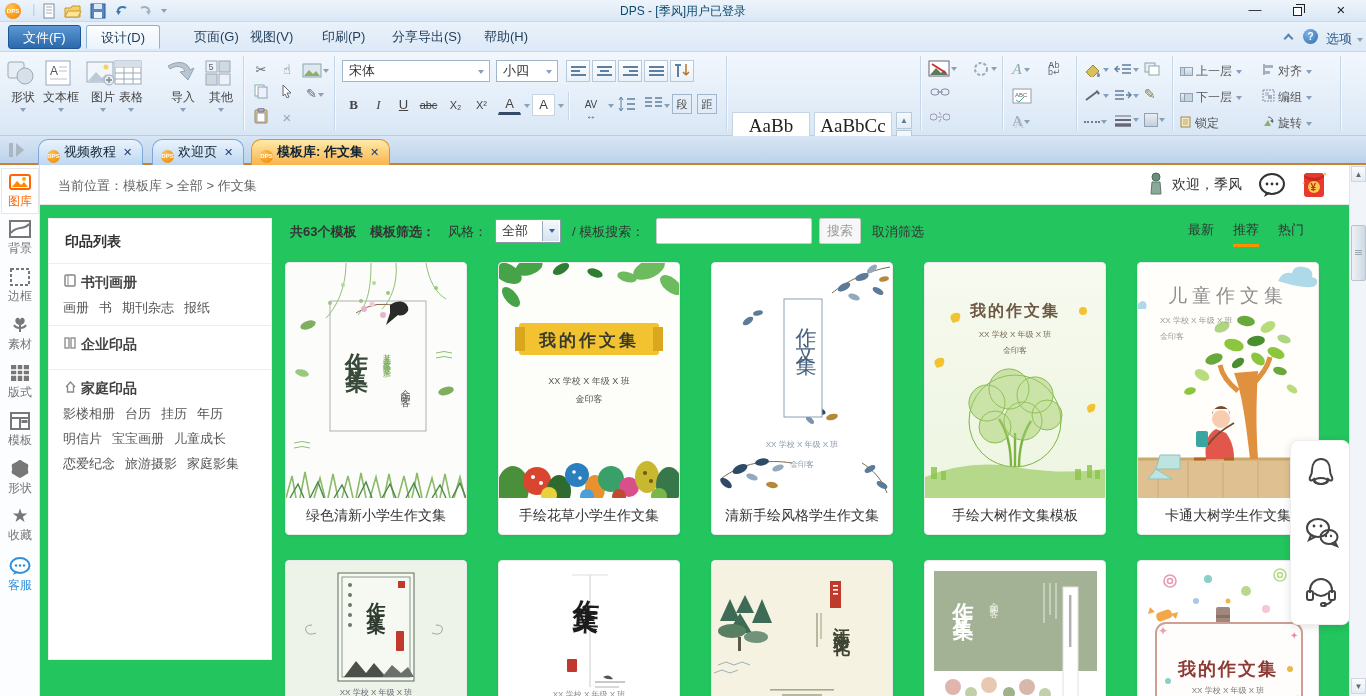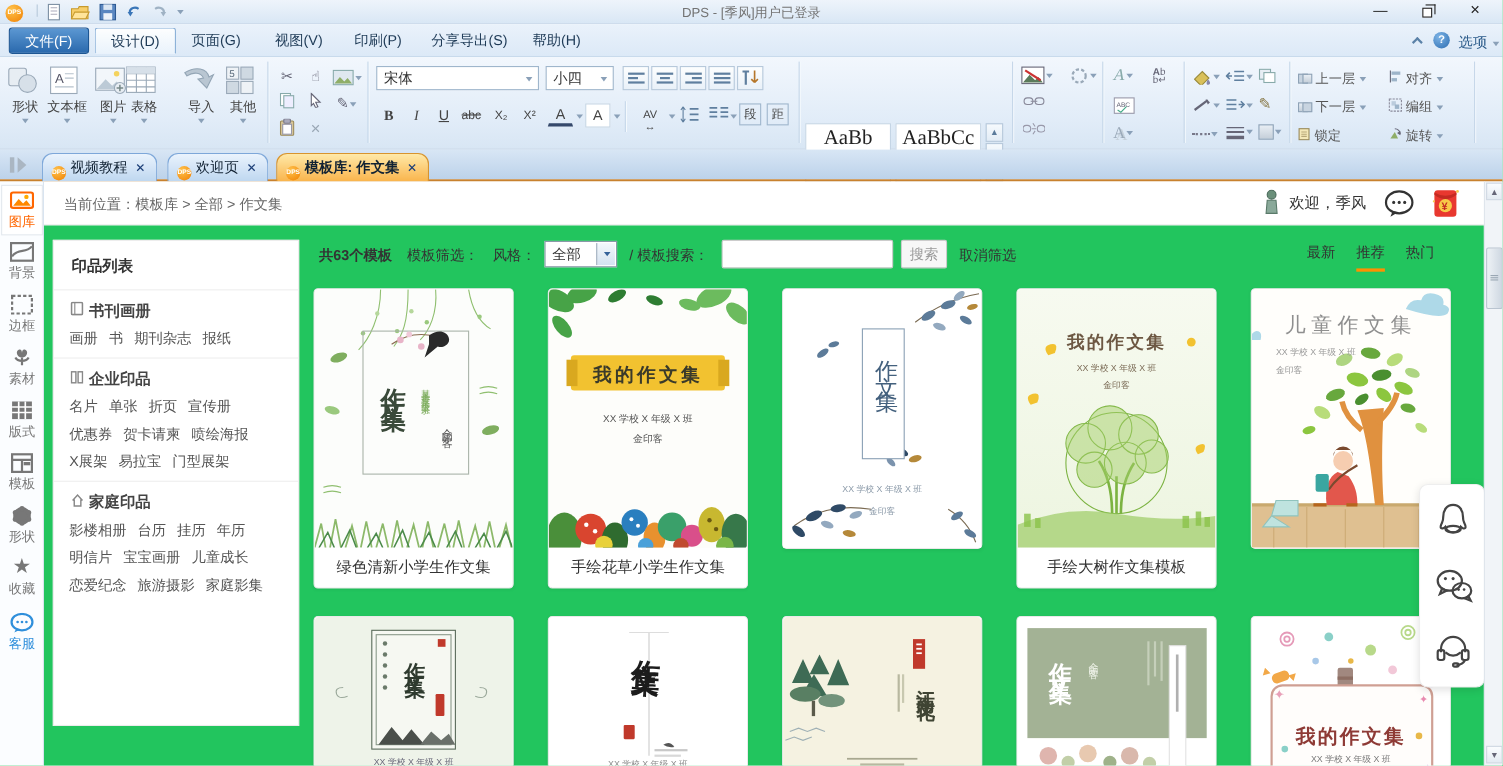--- a/index.html
+++ b/index.html
@@ -4,21 +4,21 @@
 <style>
   * { box-sizing: border-box; margin: 0; padding: 0; }
   html,body { width:1366px; height:696px; overflow:hidden; }
   body { position:relative; font-family:"Liberation Sans","DejaVu Sans",sans-serif; font-size:12px; color:#333; background:#fff; }
   .ab { position:absolute; }
   .vtext { writing-mode:vertical-rl; text-orientation:upright; }
 
   
   #titlebar { left:0; top:0; width:1366px; height:22px; background:linear-gradient(#eef4fb,#d9e7f5); border-bottom:1px solid #c9d9ea; }
   .qa-icon { display:inline-block; vertical-align:top; margin-top:3px; }
-  #win-title { left:0; top:0; width:1366px; height:22px; text-align:center; line-height:22px; color:#737373; }
+  #win-title { left:0; top:0; width:1366px; height:22px; text-align:center; line-height:22px; color:#0c4a6e; }
   .winbtn { top:0; width:34px; height:22px; text-align:center; line-height:20px; color:#222; font-size:13px; }
   .restore-glyph { display:inline-block; width:9px; height:9px; border:1px solid #222; position:relative; top:2px; background:#fff; }
   .restore-glyph i { position:absolute; left:2px; top:-4px; width:9px; height:9px; border:1px solid #222; border-bottom:none; border-left:none; display:block; }
 
   
   #menubar { left:0; top:22px; width:1366px; height:30px; background:linear-gradient(#eaf2fb,#dcE9f7); border-bottom:1px solid #c3d6ea; }
   .menu-tab { top:3px; height:24px; line-height:24px; padding:0 14px; color:#1f3b57; font-size:13px; }
   .menu-tab.file { background:linear-gradient(#5b97d2,#2a69ad); color:#fff; border:1px solid #1d5693; border-radius:3px;text-align:right; }
   .menu-tab.active { background:linear-gradient(#fdfefe,#eaf3fc); border:1px solid #8db2d8; border-bottom:1px solid #eaf3fc; border-radius:3px 3px 0 0; }
   .help-circle { display:inline-block; width:15px; height:15px; border-radius:50%; background:radial-gradient(circle at 35% 30%,#7db4e6,#2c6cb0); color:#fff; font-weight:bold; font-size:10px; text-align:center; line-height:15px; }
@@ -135,21 +135,21 @@
   <span class="qa-icon" style="margin-left:4px"><span class="drop"></span></span>
 </div>
 <div class="ab" id="win-title">DPS - [季风]用户已登录</div>
 <div class="ab winbtn" style="left:1238px">—</div>
 <div class="ab winbtn" style="left:1280px"><span class="restore-glyph"><i></i></span></div>
 <div class="ab winbtn" style="left:1324px;font-size:15px">×</div>
 
 <div class="ab" id="menubar">
   <div class="ab menu-tab file" style="left:8px">文件(F)</div>
   <div class="ab menu-tab active" style="left:86px">设计(D)</div>
-  <div class="ab menu-tab" style="left:160px">页面(G)</div>
+  <div class="ab menu-tab" style="left:180px">页面(G)</div>
   <div class="ab menu-tab" style="left:236px">视图(V)</div>
   <div class="ab menu-tab" style="left:308px">印刷(P)</div>
   <div class="ab menu-tab" style="left:378px">分享导出(S)</div>
   <div class="ab menu-tab" style="left:470px">帮助(H)</div>
   <span class="ab chev-up" style="left:1285px;top:8px"></span>
   <span class="ab help-circle" style="left:1303px;top:7px">?</span>
   <span class="ab" style="left:1326px;top:8px;color:#2b5b8a;font-size:13px"><span>选项</span> <span class="drop"></span></span>
 </div>
 
 <div class="ab" id="ribbon">
@@ -548,32 +548,20 @@
         <span class="cat-link">书</span>
         <span class="cat-link">期刊杂志</span>
         <span class="cat-link">报纸</span>
       </div>
     </div>
     <div class="cat-sec">
       <div class="cat-head"><span class="cico"><svg width="12" height="13" style="display:inline-block">
               <rect x="1" y="2" width="4" height="10" fill="none" stroke="#888" stroke-width="1.3"></rect>
               <rect x="7" y="2" width="4" height="10" fill="none" stroke="#888" stroke-width="1.3"></rect>
             </svg></span><span>企业印品</span></div>
-      <div class="cat-items">
-        <span class="cat-link">名片</span>
-        <span class="cat-link">单张</span>
-        <span class="cat-link">折页</span>
-        <span class="cat-link">宣传册</span>
-        <span class="cat-link">优惠券</span>
-        <span class="cat-link">贺卡请柬</span>
-        <span class="cat-link">喷绘海报</span>
-        <span class="cat-link">X展架</span>
-        <span class="cat-link">易拉宝</span>
-        <span class="cat-link">门型展架</span>
-      </div>
     </div>
     <div class="cat-sec">
       <div class="cat-head"><span class="cico"><svg width="13" height="13" style="display:inline-block">
               <path d="M2 7 L6.5 2 11 7 M3.5 6 v6 h6 v-6" fill="none" stroke="#888" stroke-width="1.3"></path>
             </svg></span><span>家庭印品</span></div>
       <div class="cat-items">
         <span class="cat-link">影楼相册</span>
         <span class="cat-link">台历</span>
         <span class="cat-link">挂历</span>
         <span class="cat-link">年历</span>
@@ -581,21 +569,21 @@
         <span class="cat-link">宝宝画册</span>
         <span class="cat-link">儿童成长</span>
         <span class="cat-link">恋爱纪念</span>
         <span class="cat-link">旅游摄影</span>
         <span class="cat-link">家庭影集</span>
       </div>
     </div>
   </div>
 
   <span class="ab ftxt" style="left:250px;top:18px;font-weight:bold">共63个模板</span>
-  <span class="ab ftxt" style="left:330px;top:18px;font-weight:normal">模板筛选：</span>
+  <span class="ab ftxt" style="left:330px;top:18px;font-weight:bold">模板筛选：</span>
   <span class="ab ftxt" style="left:408px;top:18px">风格：</span>
   <div class="ab fsel" style="left:455px;top:14px">
     <span>全部</span>
     <span class="btn"><span class="drop" style="border-top-color:#35629a"></span></span>
   </div>
   <span class="ab ftxt" style="left:532px;top:18px">/ 模板搜索：</span>
   <input class="ab" id="search-input" style="left: 616px; top: 13px;">
   <div class="ab" id="search-btn" style="left:779px;top:13px">搜索</div>
   <span class="ab ftxt" style="left:832px;top:18px">取消筛选</span>
 
@@ -723,20 +711,21 @@
         <g fill="#5c7b99">
             <ellipse cx="158" cy="206" rx="6" ry="3" transform="rotate(-30 158 206)"></ellipse>
             <ellipse cx="170" cy="222" rx="6" ry="3" transform="rotate(30 170 222)"></ellipse>
           </g>
         <rect x="72" y="36" width="38" height="118" fill="#fff" stroke="#8aa0b5"></rect>
       </svg>
       <div class="ab vtext" style="left:80px;top:48px;font-size:21px;color:#44617e;letter-spacing:14px;font-family:'DejaVu Serif','Liberation Serif',serif">作文集</div>
       <div class="ab" style="left:0;top:176px;width:180px;text-align:center;font-size:8px;color:#8a99a8">XX 学校 X 年级 X 班</div>
       <div class="ab" style="left:0;top:196px;width:180px;text-align:center;font-size:8px;color:#8a99a8">金印客</div>
     </div>
+    <div class="card-title">清新手绘风格学生作文集</div>
   </div>
 
   <div class="ab card" style="left:884px;top:57px">
     <div class="cover" style="background:linear-gradient(#f7faf0,#edf5e0)">
       <svg class="ab" style="left:0;top:0" width="180" height="235">
         <g fill="#f2c230">
             <path d="M28 60 q-6-8 2-10 q8-2 4 8z"></path>
             <path d="M12 105 q-6-8 2-10 q8-2 4 8z"></path>
             <circle cx="158" cy="48" r="4"></circle>
             <path d="M164 150 q-5-7 2-9 q7-2 3 7z"></path>
@@ -810,20 +799,21 @@
           <path d="M74 152 a9 9 0 0 1 18 0 l-2 -6 -14 0z" fill="#7a4a2f"></path>
           <path d="M96 160 q-18 10 -26 22" stroke="#7a4a2f" stroke-width="2" fill="none"></path>
           <rect x="58" y="168" width="12" height="16" rx="2" fill="#3aa6a0"></rect>
           <path d="M68 196 l-12 0 M86 196 l10 0" stroke="#b5651d" stroke-width="3"></path>
         </g>
       </svg>
       <div class="ab" style="left:0;top:20px;width:180px;text-align:center;font-size:19px;color:#8f8f8f;letter-spacing:5px;font-family:'DejaVu Serif','Liberation Serif',serif">儿童作文集</div>
       <div class="ab" style="left:22px;top:52px;font-size:8px;color:#999">XX 学校 X 年级 X 班</div>
       <div class="ab" style="left:22px;top:68px;font-size:8px;color:#999">金印客</div>
     </div>
+    <div class="card-title">卡通大树学生作文集</div>
   </div>
 
   <div class="ab card" style="left:245px;top:355px;height:272px">
     <div class="cover" style="background:#eef3e9">
       <svg class="ab" style="left:0;top:0" width="180" height="235">
         <rect x="52" y="12" width="76" height="108" fill="#f6f8f2" stroke="#5a6b5a"></rect>
         <rect x="56" y="16" width="68" height="100" fill="none" stroke="#8a9a8a"></rect>
         <rect x="112" y="20" width="7" height="7" fill="#c0392b"></rect>
         <rect x="110" y="70" width="8" height="20" rx="1" fill="#c0392b"></rect>
         <path d="M58 116 l12 -16 10 12 8 -10 12 14z" fill="#4a4f4a"></path>

